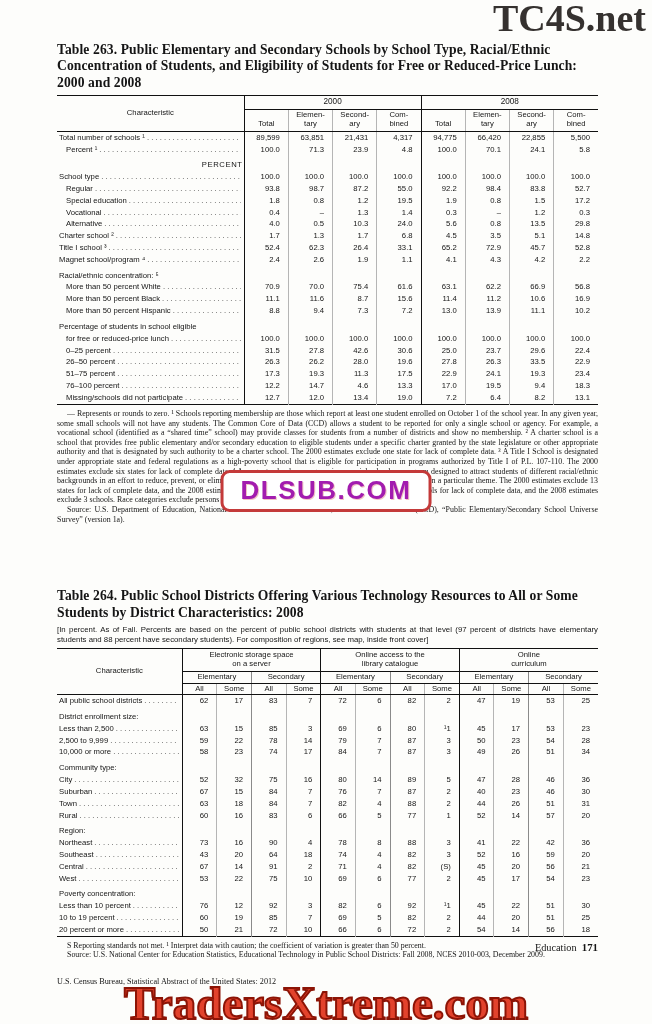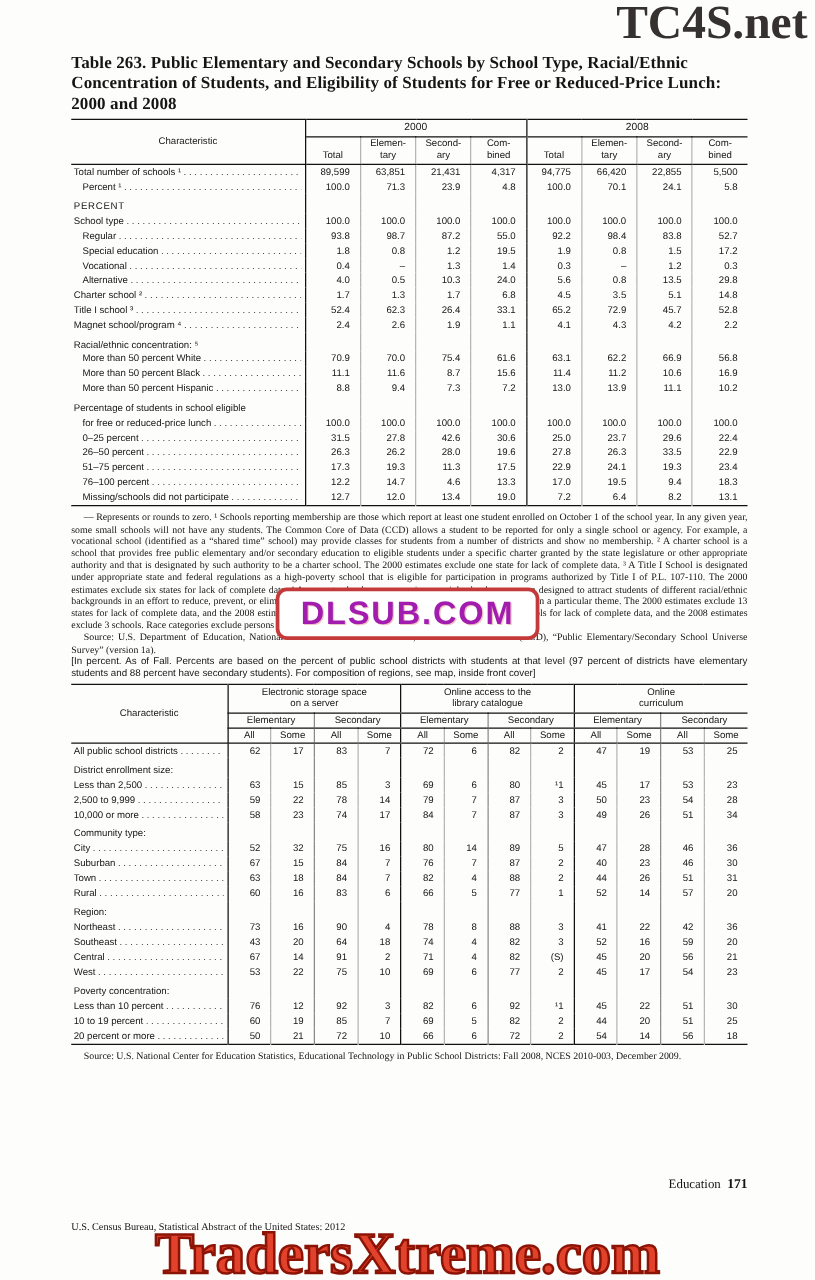--- a/index.html
+++ b/index.html
@@ -25,21 +25,21 @@
   .sub{border-left:1px solid #b5b5b5;}
   .sub.gb{border-left:1px solid #111;}
   .sub.pb{border-left:1px solid #8a8a8a;}
   tr.hlast th{border-bottom:1px solid #111;}
 
   tbody td{line-height:9.9px;vertical-align:bottom;}
   td.stub{padding-left:2px;border-right:1px solid #111;}
   td.stub .leader{display:flex;align-items:flex-start;}
   td.stub .txt{white-space:nowrap;}
   td.stub.ind .txt{padding-left:7px;}
-  td.stub.ctr{text-align:left;letter-spacing:0.6px;}
+  td.stub.ctr{text-align:right;letter-spacing:0.6px;}
   td.stub .fill{flex:1 1 auto;overflow:hidden;white-space:nowrap;margin:0 2px;color:#333;}
   td.stub .fill::after{content:" . . . . . . . . . . . . . . . . . . . . . . . . . . . . . . . . . . . . . . . . . . . . . . . . . . . . . . . . ";}
   td.num{text-align:right;padding-right:8px;border-left:1px solid #b5b5b5;}
   td.num.first{border-left:none;}
   td.num.gb{border-left:1px solid #111;}
   td.num.pb{border-left:1px solid #8a8a8a;}
   tr.gap td{padding-top:4.5px;}
 
   .fn{margin-top:4px;width:541px;font-size:7.9px;line-height:9.6px;text-align:justify;}
   .fn p{text-indent:10px;margin:0;}
@@ -442,20 +442,21 @@
           <td class="num">13.1</td>
         </tr>
       </tbody>
   </table>
 
   <div class="fn">
     <p>— Represents or rounds to zero. ¹ Schools reporting membership are those which report at least one student enrolled on October 1 of the school year. In any given year, some small schools will not have any students. The Common Core of Data (CCD) allows a student to be reported for only a single school or agency. For example, a vocational school (identified as a “shared time” school) may provide classes for students from a number of districts and show no membership. ² A charter school is a school that provides free public elementary and/or secondary education to eligible students under a specific charter granted by the state legislature or other appropriate authority and that is designated by such authority to be a charter school. The 2000 estimates exclude one state for lack of complete data. ³ A Title I School is designated under appropriate state and federal regulations as a high-poverty school that is eligible for participation in programs authorized by Title I of P.L. 107-110. The 2000 estimates exclude six states for lack of complete data. ⁴ A magnet school or program is a special school or program designed to attract students of different racial/ethnic backgrounds in an effort to reduce, prevent, or eliminate racial isolation and/or provide an academic or social focus on a particular theme. The 2000 estimates exclude 13 states for lack of complete data, and the 2008 estimates exclude 17 states. ⁵ The 2000 estimates exclude 2,220 schools for lack of complete data, and the 2008 estimates exclude 3 schools. Race categories exclude persons of Hispanic ethnicity.</p>
     <p>Source: U.S. Department of Education, National Center for Education Statistics, Common Core of Data (CCD), “Public Elementary/Secondary School Universe Survey” (version 1a).</p>
   </div>
 
+  <div class="t-title t2">Table 264. Public School Districts Offering Various Technology Resources to All or Some Students by District Characteristics: 2008</div>
   <div class="bracket note264">[In percent. As of Fall. Percents are based on the percent of public school districts with students at that level (97 percent of districts have elementary students and 88 percent have secondary students). For composition of regions, see map, inside front cover]</div>
 
   <table class="stat">
     <colgroup>
       <col class="c-stub264">
         <col class="c-num264">
         <col class="c-num264">
         <col class="c-num264">
         <col class="c-num264">
         <col class="c-num264">
@@ -874,20 +875,21 @@
           <td class="num">2</td>
           <td class="num gb">54</td>
           <td class="num">14</td>
           <td class="num pb">56</td>
           <td class="num">18</td>
         </tr>
       </tbody>
   </table>
 
   <div class="fn fn264">
+    <p>S Reporting standards not met. ¹ Interpret data with caution; the coefficient of variation is greater than 50 percent.</p>
     <p>Source: U.S. National Center for Education Statistics, Educational Technology in Public School Districts: Fall 2008, NCES 2010-003, December 2009.</p>
   </div>
 
 </div>
 
 <div class="footer-right">
   <span>Education</span>&nbsp;&nbsp;<span class="pgnum">171</span>
 </div>
 <div class="credit">U.S. Census Bureau, Statistical Abstract of the United States: 2012</div>
 

